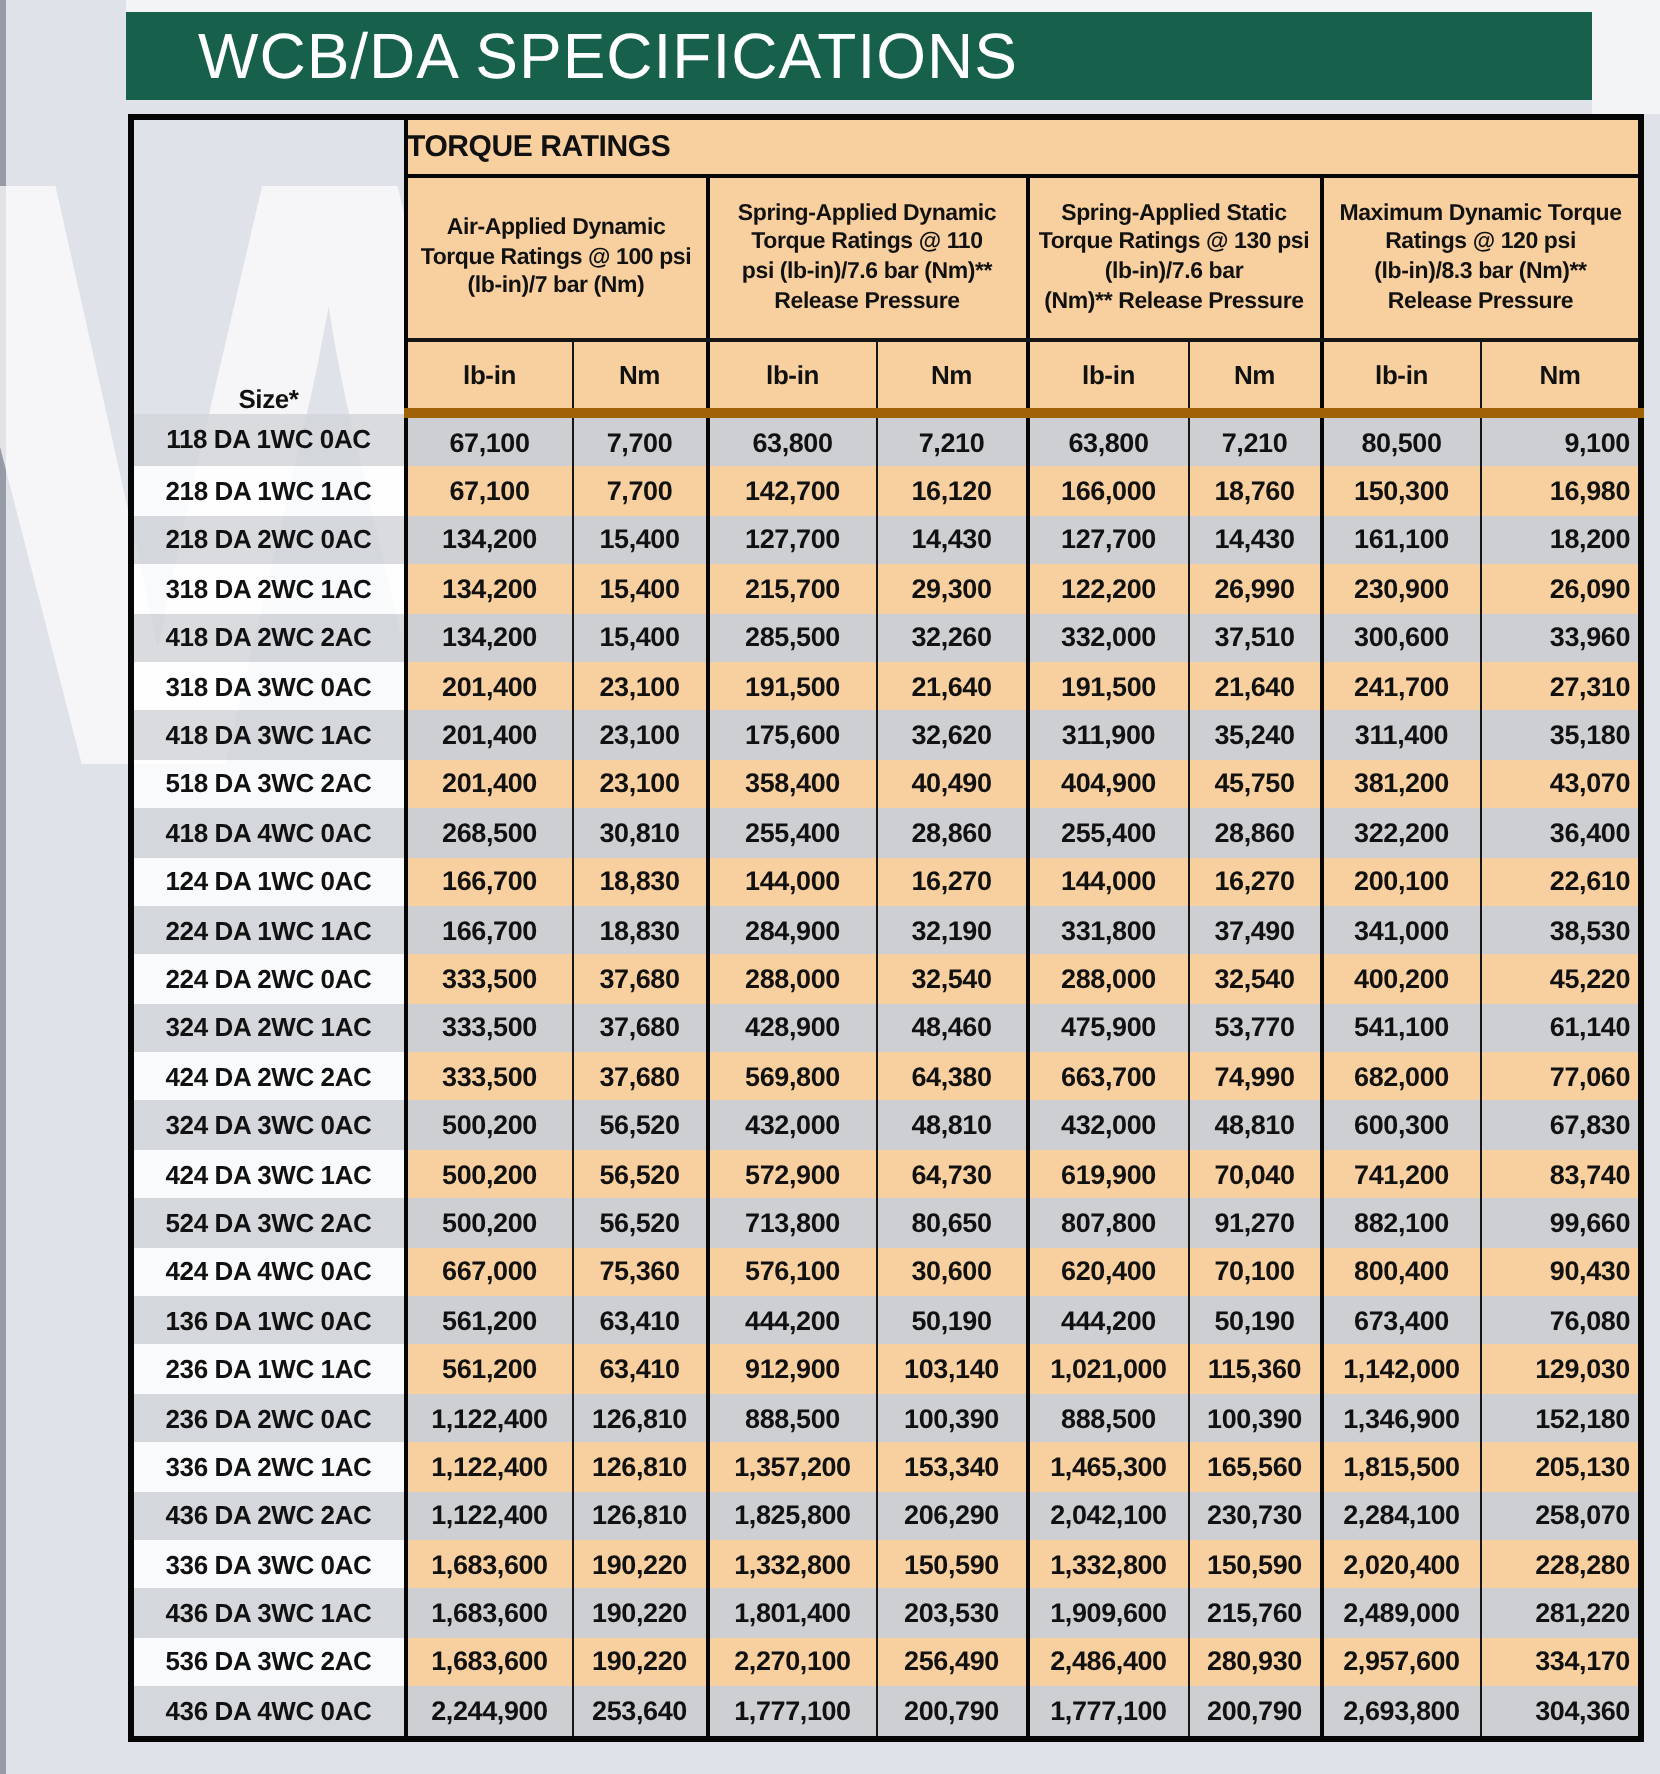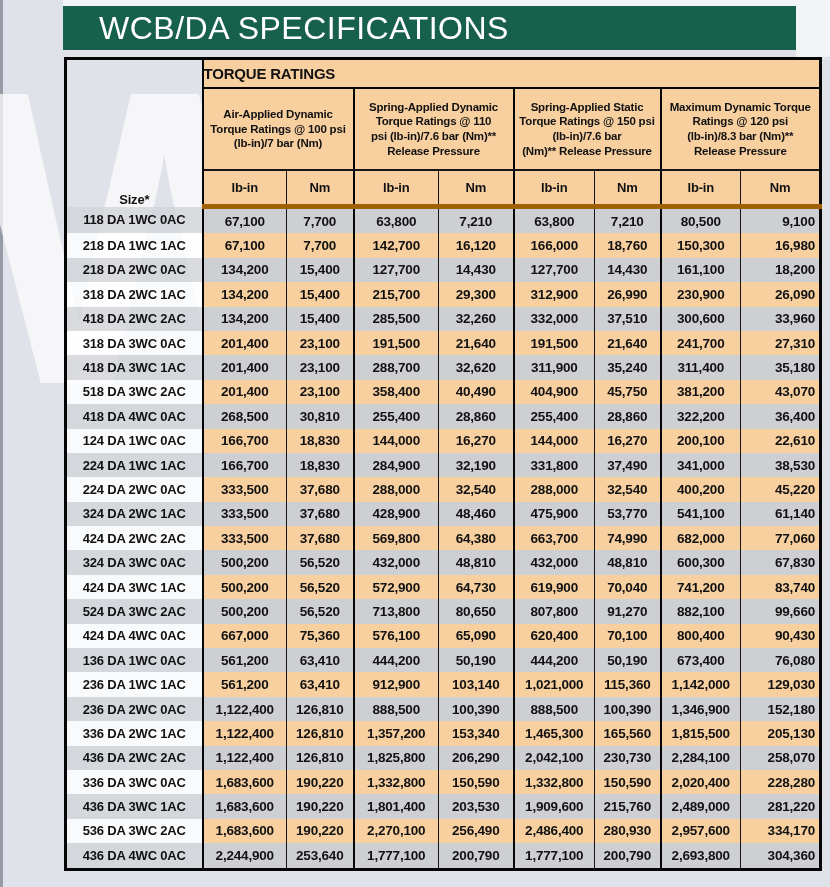--- a/index.html
+++ b/index.html
@@ -102,21 +102,21 @@
         </tr>
         <tr>
           <th class="group-head cb2" colspan="2">Air-Applied Dynamic
 Torque Ratings @ 100 psi
 (lb-in)/7 bar (Nm)</th>
           <th class="group-head cb2" colspan="2">Spring-Applied Dynamic
 Torque Ratings @ 110
 psi (lb-in)/7.6 bar (Nm)**
 Release Pressure</th>
           <th class="group-head cb2" colspan="2">Spring-Applied Static
-Torque Ratings @ 150 psi
+Torque Ratings @ 130 psi
 (lb-in)/7.6 bar
 (Nm)** Release Pressure</th>
           <th class="group-head cb2" colspan="2">Maximum Dynamic Torque
 Ratings @ 120 psi
 (lb-in)/8.3 bar (Nm)**
 Release Pressure</th>
         </tr>
         <tr>
           <th class="unit-head cb2">lb-in</th>
           <th class="unit-head cb1">Nm</th>
@@ -161,21 +161,21 @@
             <td class="val cb1">14,430</td>
             <td class="val cb2">161,100</td>
             <td class="val cb1 last">18,200</td>
           </tr>
           <tr class="r-peach">
             <td class="size-cell">318 DA 2WC 1AC</td>
             <td class="val cb2">134,200</td>
             <td class="val cb1">15,400</td>
             <td class="val cb2">215,700</td>
             <td class="val cb1">29,300</td>
-            <td class="val cb2">312,900</td>
+            <td class="val cb2">122,200</td>
             <td class="val cb1">26,990</td>
             <td class="val cb2">230,900</td>
             <td class="val cb1 last">26,090</td>
           </tr>
           <tr class="r-gray">
             <td class="size-cell">418 DA 2WC 2AC</td>
             <td class="val cb2">134,200</td>
             <td class="val cb1">15,400</td>
             <td class="val cb2">285,500</td>
             <td class="val cb1">32,260</td>
@@ -192,21 +192,21 @@
             <td class="val cb1">21,640</td>
             <td class="val cb2">191,500</td>
             <td class="val cb1">21,640</td>
             <td class="val cb2">241,700</td>
             <td class="val cb1 last">27,310</td>
           </tr>
           <tr class="r-gray">
             <td class="size-cell">418 DA 3WC 1AC</td>
             <td class="val cb2">201,400</td>
             <td class="val cb1">23,100</td>
-            <td class="val cb2">288,700</td>
+            <td class="val cb2">175,600</td>
             <td class="val cb1">32,620</td>
             <td class="val cb2">311,900</td>
             <td class="val cb1">35,240</td>
             <td class="val cb2">311,400</td>
             <td class="val cb1 last">35,180</td>
           </tr>
           <tr class="r-peach">
             <td class="size-cell">518 DA 3WC 2AC</td>
             <td class="val cb2">201,400</td>
             <td class="val cb1">23,100</td>
@@ -314,21 +314,21 @@
             <td class="val cb2">807,800</td>
             <td class="val cb1">91,270</td>
             <td class="val cb2">882,100</td>
             <td class="val cb1 last">99,660</td>
           </tr>
           <tr class="r-peach">
             <td class="size-cell">424 DA 4WC 0AC</td>
             <td class="val cb2">667,000</td>
             <td class="val cb1">75,360</td>
             <td class="val cb2">576,100</td>
-            <td class="val cb1">65,090</td>
+            <td class="val cb1">30,600</td>
             <td class="val cb2">620,400</td>
             <td class="val cb1">70,100</td>
             <td class="val cb2">800,400</td>
             <td class="val cb1 last">90,430</td>
           </tr>
           <tr class="r-gray">
             <td class="size-cell">136 DA 1WC 0AC</td>
             <td class="val cb2">561,200</td>
             <td class="val cb1">63,410</td>
             <td class="val cb2">444,200</td>

